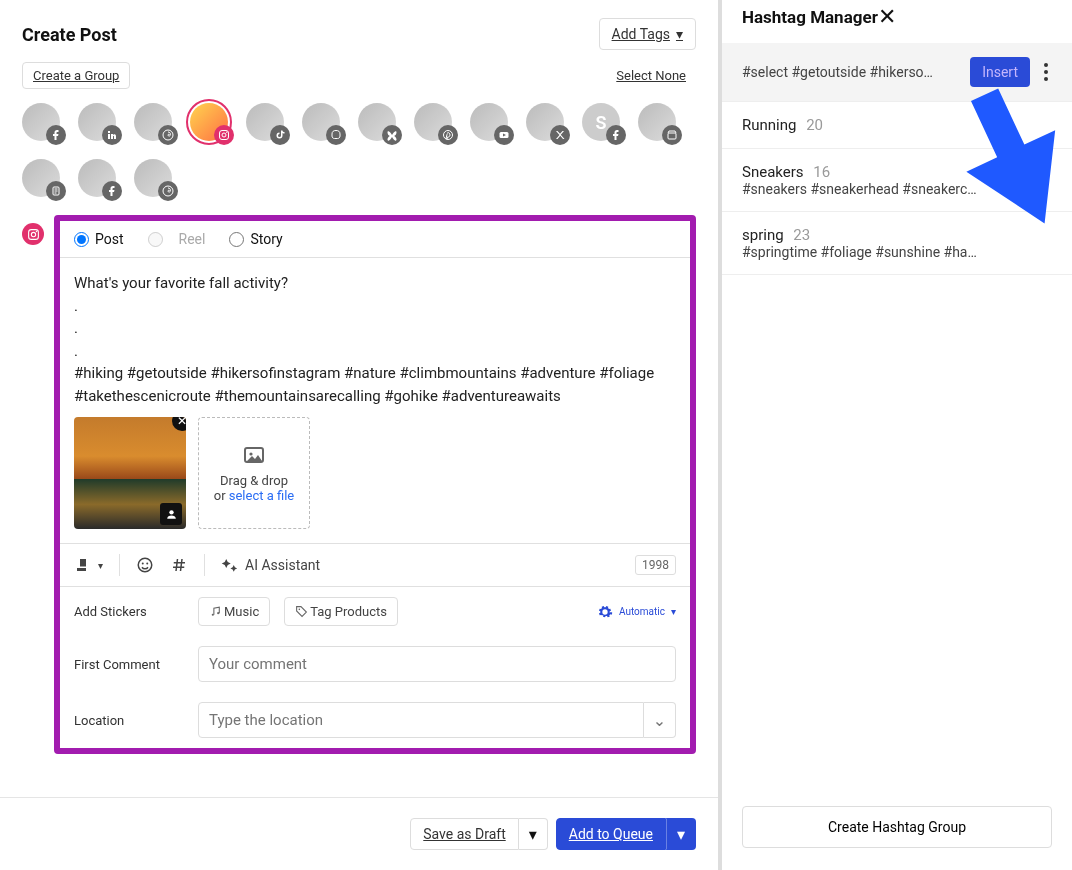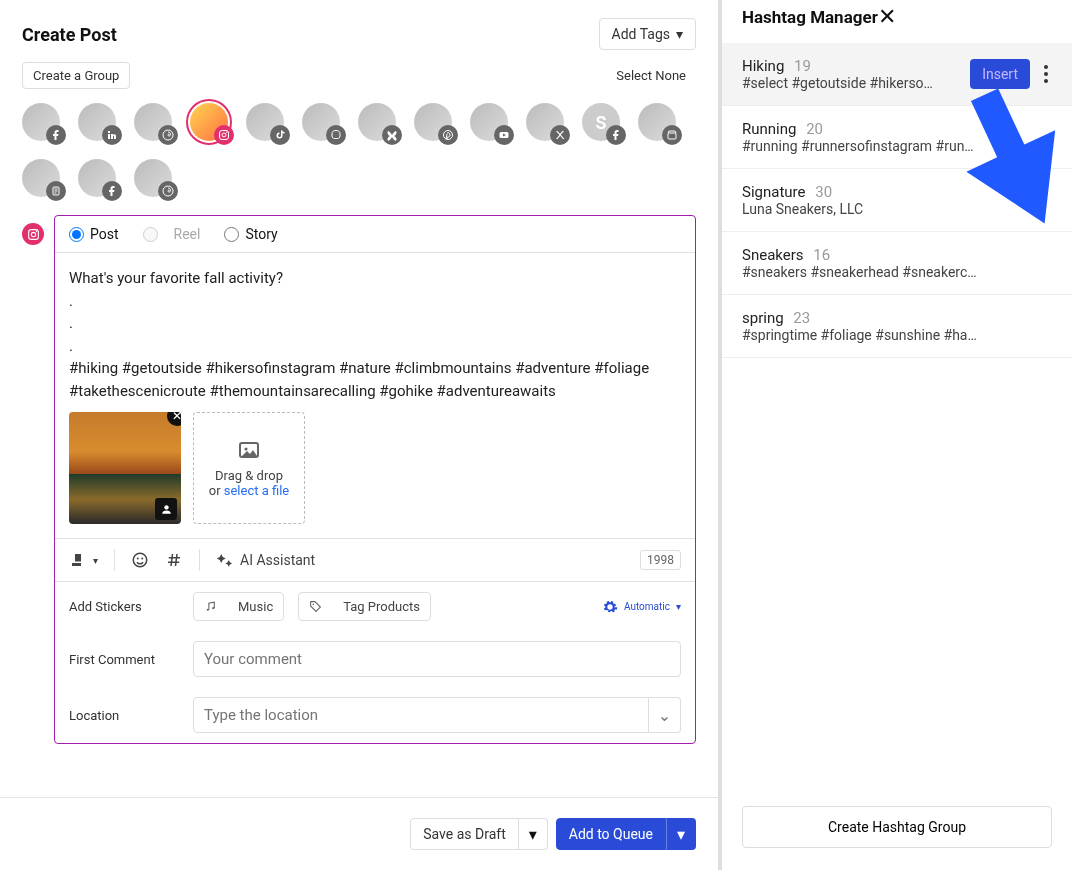--- a/index.html
+++ b/index.html
@@ -4,40 +4,40 @@
 <style>
   * { box-sizing: border-box; margin: 0; padding: 0; font-family: -apple-system, BlinkMacSystemFont, "Segoe UI", Roboto, Helvetica, Arial, sans-serif; }
   body { background: #fff; color: #111; width: 1072px; height: 870px; overflow: hidden; }
   .app { display: flex; height: 100%; }
   .left-pane { flex: 1; display: flex; flex-direction: column; border-right: 4px solid #ddd; min-width: 0; }
   .right-pane { width: 350px; display: flex; flex-direction: column; background: #fff; }
   
   
   .cp-header { display: flex; justify-content: space-between; align-items: center; padding: 18px 22px 12px 22px; }
   .cp-title { font-size: 18px; font-weight: 700; }
-  .btn { border: 1px solid #ddd; background: #fff; border-radius: 4px; padding: 7px 12px; font-size: 14px; cursor: pointer; display: inline-flex; align-items: center; gap: 6px; color: #333; }
+  .btn { border: 1px solid #ddd; background: #fff; border-radius: 4px; padding: 7px 12px; font-size: 14px; cursor: pointer; display: inline-flex; align-items: center; gap: 6px; color: #333; text-decoration: underline; }
   .btn-sm { padding: 5px 10px; font-size: 13px; }
   .row-sub { display: flex; justify-content: space-between; align-items: center; padding: 0 22px; }
   
   
   .accounts { display: flex; flex-wrap: wrap; gap: 18px; padding: 14px 22px 8px 22px; }
   .acct { position: relative; width: 38px; height: 38px; }
   .acct .avatar { width: 38px; height: 38px; border-radius: 50%; background: linear-gradient(135deg,#bbb,#dcdcdc); display: flex; align-items: center; justify-content: center; color:#666; font-size:18px; }
   .acct .avatar.s { background:#ccc; color:#fff; font-weight:600; }
   .acct .badge { position: absolute; bottom: -4px; right: -6px; width: 20px; height: 20px; border-radius: 50%; background: #666; display:flex; align-items:center; justify-content:center; }
   .acct.sel { outline: 2px solid #e1306c; border-radius: 50%; outline-offset: 2px; }
   .acct.sel .avatar { background: linear-gradient(135deg,#ffd54f,#ff7043); }
   .acct.sel .badge { background: #e1306c; }
   .badge svg { width: 12px; height: 12px; fill:#fff; }
   
   
   .editor-wrap { margin: 10px 22px 0 22px; display:flex; align-items:flex-start; gap:10px; }
   .side-ig { width: 22px; height: 22px; border-radius: 50%; background:#e1306c; display:flex; align-items:center; justify-content:center; margin-top:8px; flex-shrink:0; }
   .side-ig svg { width:13px; height:13px; fill:#fff; }
-  .editor-box { flex:1; border:1px solid #a21caf; border-radius:4px; min-width:0; }
+  .editor-box { flex:1; border:6px solid #a21caf; border-radius:4px; min-width:0; }
   .tabbar { display:flex; gap:24px; padding:10px 14px; border-bottom:1px solid #e0e0e0; align-items:center; }
   .radio { display:flex; align-items:center; gap:6px; font-size:14px; cursor:pointer; }
   .radio input { width:15px; height:15px; }
   .radio.disabled { color:#aaa;gap:16px; }
   .compose { padding: 14px 14px 10px 14px; font-size:15px; line-height:1.5; color:#222; white-space:pre-wrap; word-wrap:break-word; }
   
   .media-row { display:flex; gap:12px; padding: 0 14px 14px 14px; }
   .media-thumb { position:relative; width:112px; height:112px; border-radius:4px; overflow:hidden; background: linear-gradient(180deg,#c47b2c 0%,#d98c2e 35%,#9b4a1a 55%,#1e3a2a 55%,#8a6a2a 78%,#2a2a2a 100%); }
   .media-thumb .rm { position:absolute; top:-0px; right:-0px; width:20px; height:20px; border-radius:50%; background:#111; color:#fff; display:flex; align-items:center; justify-content:center; font-size:12px; cursor:pointer; transform:translate(6px,-6px); }
   .media-thumb .tag { position:absolute; bottom:4px; right:4px; width:22px; height:22px; background:#111; border-radius:3px; display:flex; align-items:center; justify-content:center; }
@@ -47,21 +47,21 @@
   
   .toolbar { display:flex; align-items:center; gap:16px; padding:10px 14px; border-top:1px solid #e0e0e0; }
   .tool { display:flex; align-items:center; gap:6px; color:#444; cursor:pointer; font-size:14px; }
   .tool svg { width:18px; height:18px; fill:#444; }
   .divider { width:1px; height:22px; background:#e0e0e0; }
   .count { margin-left:auto; font-size:12px; color:#666; border:1px solid #ddd; padding:2px 6px; border-radius:3px; }
   
   .fields { border-top:1px solid #e0e0e0; }
   .field-row { display:flex; align-items:center; gap:14px; padding:10px 14px; }
   .field-label { width:110px; font-size:13px; color:#333; }
-  .chip { border:1px solid #ddd; border-radius:4px; padding:6px 10px; font-size:13px; color:#444; display:inline-flex; align-items:center; gap:21px; cursor:pointer; }
+  .chip { border:1px solid #ddd; border-radius:4px; padding:6px 10px; font-size:13px; color:#444; display:inline-flex; align-items:center; gap:2px; cursor:pointer; }
   .chip svg { width:13px; height:13px; fill:#666; }
   .auto { margin-left:auto; display:flex; align-items:center; gap:6px; color:#2a4bd7; font-size:10px; cursor:pointer; }
   .auto svg.gear { width:16px; height:16px; fill:#2a4bd7; }
   .input { flex:1; border:1px solid #ddd; border-radius:4px; padding:8px 10px; font-size:15px; color:#333; }
   .input-group { flex:1; display:flex; }
   .input-group .input { border-top-right-radius:0; border-bottom-right-radius:0; }
   .input-caret { width:32px; border:1px solid #ddd; border-left:none; border-radius:0 4px 4px 0; display:flex; align-items:center; justify-content:center; color:#777; cursor:pointer; }
   
   
   .footer { margin-top:auto; border-top:1px solid #e5e5e5; padding:20px 22px; display:flex; justify-content:flex-end; gap:8px; }
@@ -369,40 +369,32 @@
   </div>
 
   <div class="right-pane" style="position:relative">
     <div class="hm-header">
       <div class="hm-title">Hashtag Manager</div>
       <div class="close">✕</div>
     </div>
     <div class="hm-list" id="hm-list">
         <div class="hm-item active">
           <div class="txt">
-            <div class="name"><span>Hiking</span> <span class="cnt">19</span></div>
             <div class="tags">#select #getoutside #hikerso…</div>
           </div>
           <button class="insert-btn">Insert</button>
           <div class="kebab">
             <span></span>
             <span></span>
             <span></span>
           </div>
         </div>
         <div class="hm-item">
           <div class="txt">
             <div class="name"><span>Running</span> <span class="cnt">20</span></div>
-            <div class="tags">#running #runnersofinstagram #run…</div>
-          </div>
-        </div>
-        <div class="hm-item">
-          <div class="txt">
-            <div class="name"><span>Signature</span> <span class="cnt">30</span></div>
-            <div class="tags">Luna Sneakers, LLC</div>
           </div>
         </div>
         <div class="hm-item">
           <div class="txt">
             <div class="name"><span>Sneakers</span> <span class="cnt">16</span></div>
             <div class="tags">#sneakers #sneakerhead #sneakerc…</div>
           </div>
         </div>
         <div class="hm-item">
           <div class="txt">

